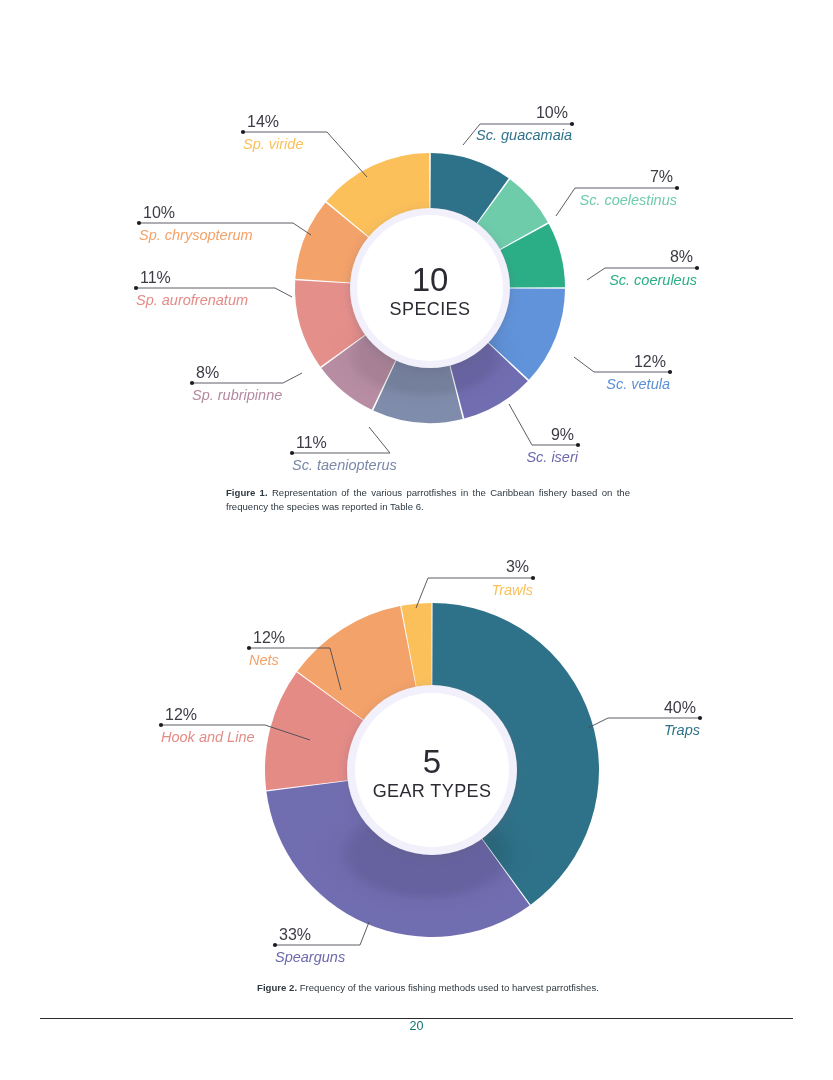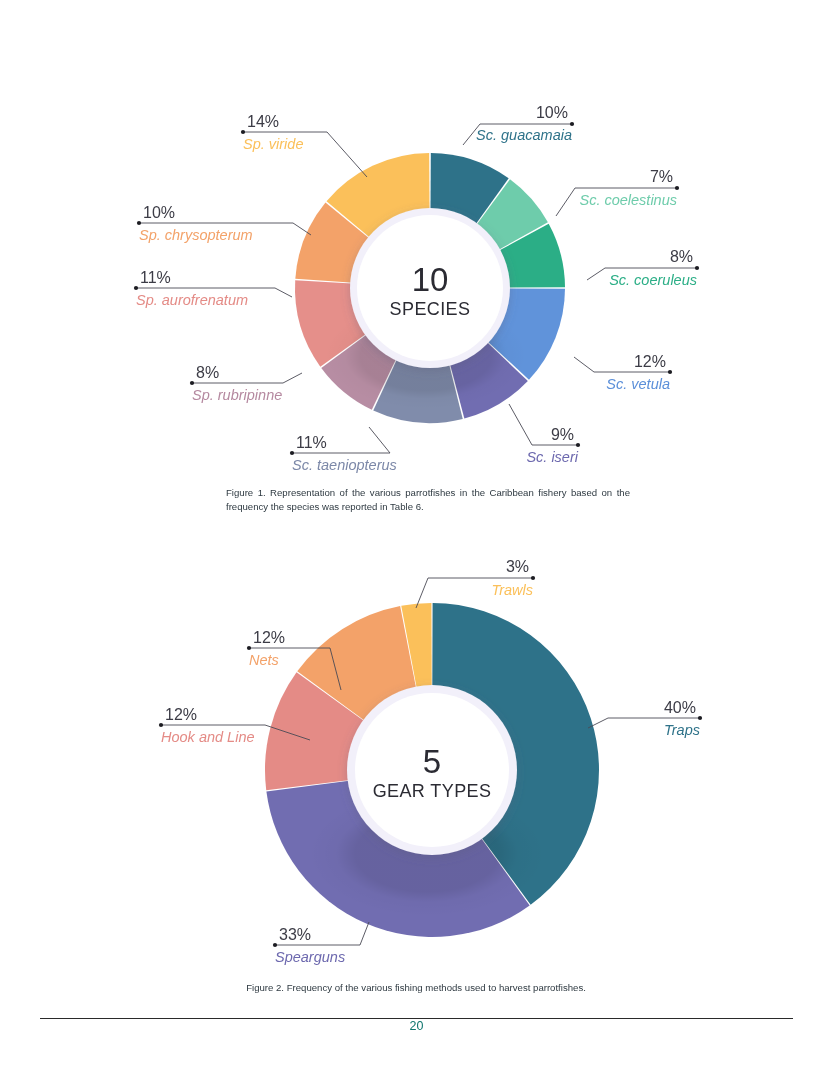--- a/index.html
+++ b/index.html
@@ -62,23 +62,23 @@
   }
 
   .caption {
     position: absolute;
     font-family: "Liberation Sans", sans-serif;
     font-size: 9.6px;
     line-height: 1.42;
     color: #2f3a42;
     text-align: justify;
   }
-  .caption b { font-weight: normal; margin-top: 33px; }
+  .caption b { font-weight: bold; margin-top: 33px; }
   #caption1 { left: 226px; top: 486px; width: 404px; }
-  #caption2 { left: 214px; top: 981px; width: 404px; text-align: center; }
+  #caption2 { left: 226px; top: 981px; width: 404px; text-align: center; }
 
   #footer-rule {
     position: absolute;
     left: 40px;
     top: 1018px;
     width: 753px;
     height: 1px;
     background: #2a2a2a;
   }
   #page-number {

